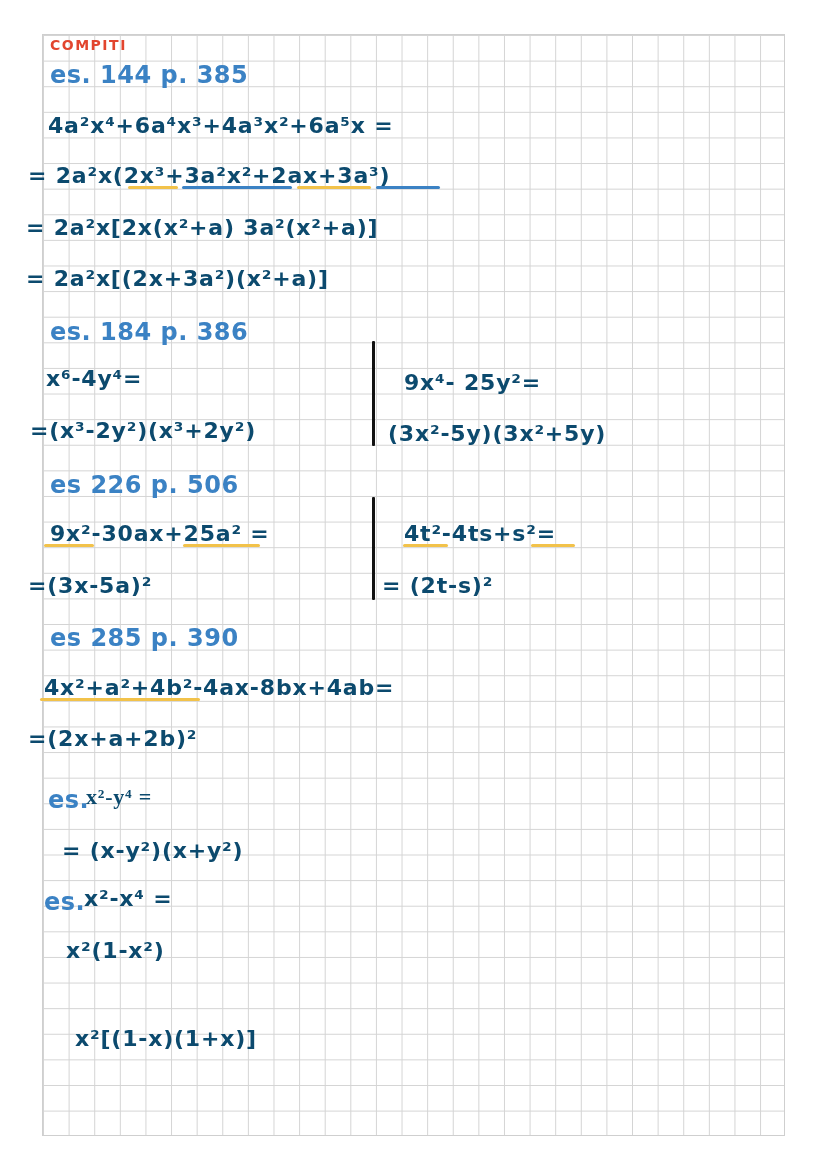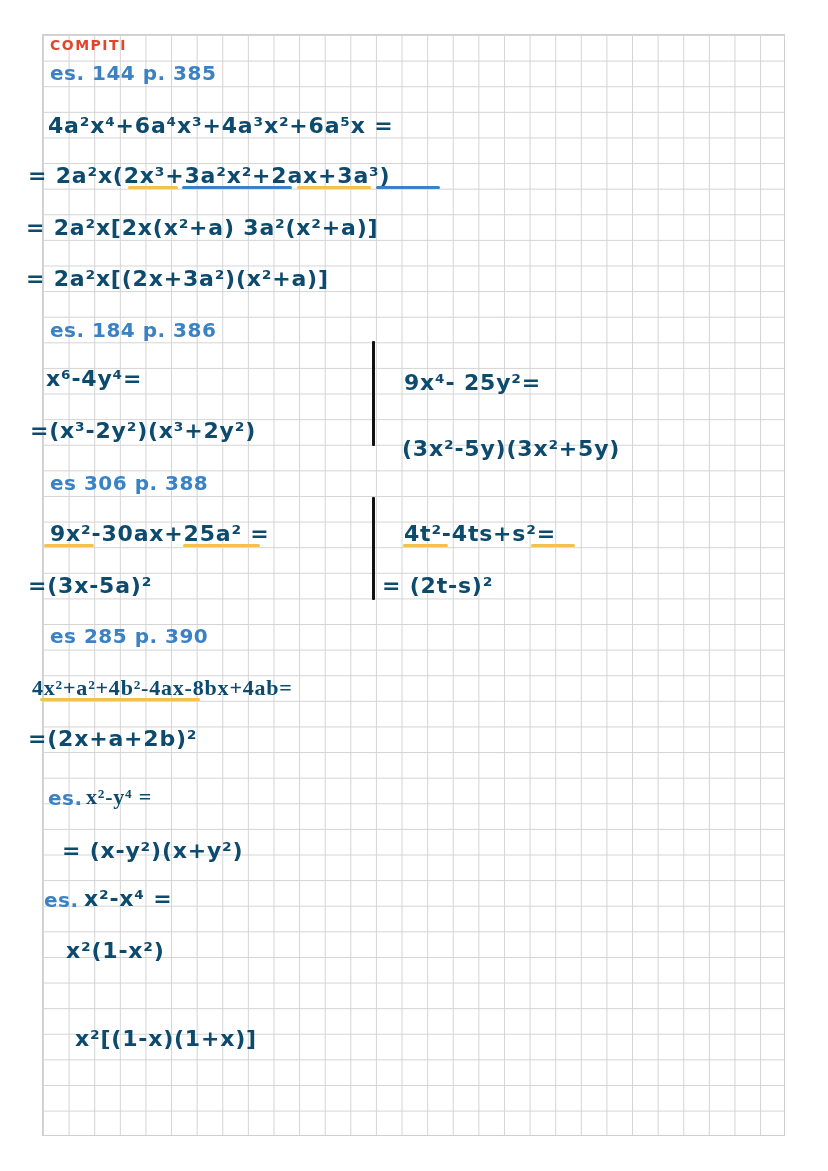--- a/index.html
+++ b/index.html
@@ -12,21 +12,21 @@
       linear-gradient(to right, #d4d4d4 1px, transparent 1px),
       linear-gradient(to bottom, #d4d4d4 1px, transparent 1px);
     background-size: 25.62px 25.62px;
     box-sizing: border-box;
   }
   .txt {
     position: absolute; white-space: nowrap;
     font-family: "DejaVu Sans", sans-serif; line-height: 1;
   }
   .title { color: #e2452e; font-size: 14px; font-weight: bold; letter-spacing: 1.5px; }
-  .ex { color: #3b82c4; font-size: 20px; font-weight: bold; letter-spacing: 0.5px; }
+  .ex { color: #3b82c4; font-size: 24px; font-weight: bold; letter-spacing: 0.5px; }
   .math { color: #0c4a6e; font-size: 22px; font-weight: bold; letter-spacing: 0.8px; }
   .ul { position: absolute; height: 3px; border-radius: 2px; }
   .ul.yellow { background: #f2c24a; }
   .ul.blue { background: #3b82c4; }
   .vline { position: absolute; width: 3px; background: #111111; border-radius: 1px; }
 </style>
 </head>
 <body>
 
 <div class="sheet"></div>
@@ -41,35 +41,35 @@
 <div class="ul yellow" style="left:297px;top:186px;width:74px;"></div>
 <div class="ul blue" style="left:376px;top:186px;width:64px;"></div>
 <div class="txt math" style="left:26px;top:217px;">= 2a²x[2x(x²+a) 3a²(x²+a)]</div>
 <div class="txt math" style="left:26px;top:268px;">= 2a²x[(2x+3a²)(x²+a)]</div>
 
 <div class="txt ex" style="left:50px;top:320px;">es. 184  p. 386</div>
 <div class="txt math" style="left:46px;top:368px;">x⁶-4y⁴=</div>
 <div class="txt math" style="left:30px;top:420px;">=(x³-2y²)(x³+2y²)</div>
 <div class="vline" style="left:372px;top:341px;height:105px;"></div>
 <div class="txt math" style="left:404px;top:372px;">9x⁴- 25y²=</div>
-<div class="txt math" style="left:402px;top:423px;margin-top:15px;">(3x²-5y)(3x²+5y)</div>
+<div class="txt math" style="left:388px;top:423px;">(3x²-5y)(3x²+5y)</div>
 
-<div class="txt ex" style="left:50px;top:473px;">es  306  p. 388</div>
+<div class="txt ex" style="left:50px;top:473px;">es  226  p. 506</div>
 <div class="txt math" style="left:50px;top:523px;text-align:right;">9x²-30ax+25a² =</div>
 <div class="ul yellow" style="left:44px;top:544px;width:50px;"></div>
 <div class="ul yellow" style="left:183px;top:544px;width:77px;"></div>
 <div class="txt math" style="left:28px;top:575px;">=(3x-5a)²</div>
 <div class="vline" style="left:372px;top:497px;height:103px;"></div>
 <div class="txt math" style="left:404px;top:523px;">4t²-4ts+s²=</div>
 <div class="ul yellow" style="left:403px;top:544px;width:45px;"></div>
 <div class="ul yellow" style="left:531px;top:544px;width:44px;"></div>
 <div class="txt math" style="left:382px;top:575px;">= (2t-s)²</div>
 
 <div class="txt ex" style="left:50px;top:626px;">es  285  p. 390</div>
-<div class="txt math" style="left:32px;top:677px;font-family:Liberation Serif, serif;">4x²+a²+4b²-4ax-8bx+4ab=</div>
+<div class="txt math" style="left:44px;top:677px;">4x²+a²+4b²-4ax-8bx+4ab=</div>
 <div class="ul yellow" style="left:40px;top:698px;width:160px;"></div>
 <div class="txt math" style="left:28px;top:728px;">=(2x+a+2b)²</div>
 
 <div class="txt ex" style="left:48px;top:788px;">es.</div>
 <div class="txt math" style="left:86px;top:786px;font-family:Liberation Serif, serif;">x²-y⁴ =</div>
 <div class="txt math" style="left:62px;top:840px;text-align:center;">= (x-y²)(x+y²)</div>
 
 <div class="txt ex" style="left:44px;top:890px;">es.</div>
 <div class="txt math" style="left:84px;top:888px;">x²-x⁴ =</div>
 <div class="txt math" style="left:66px;top:940px;">x²(1-x²)</div>

